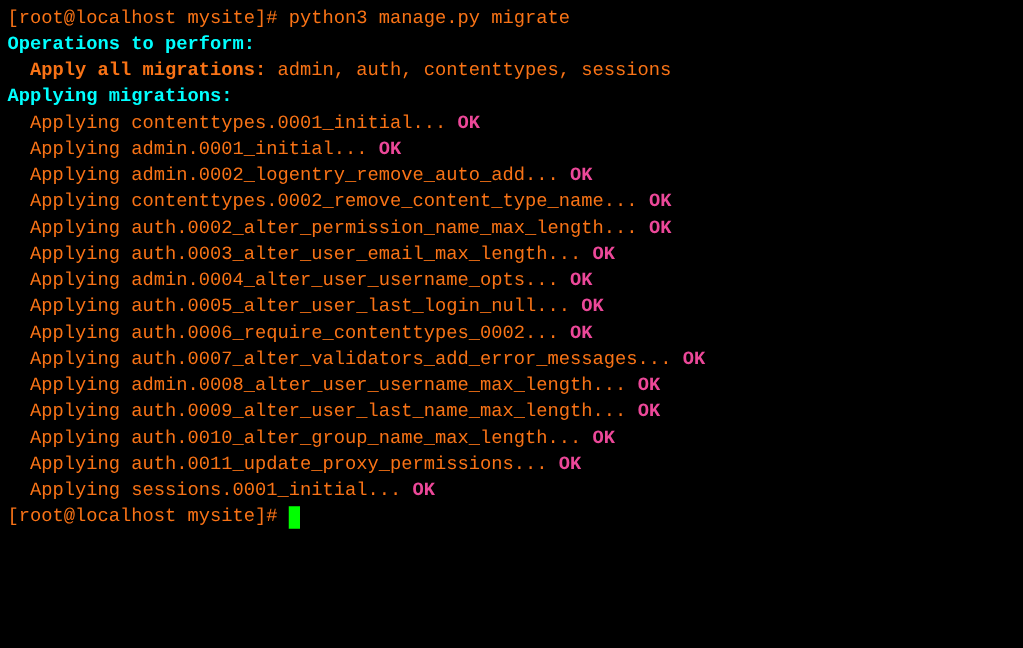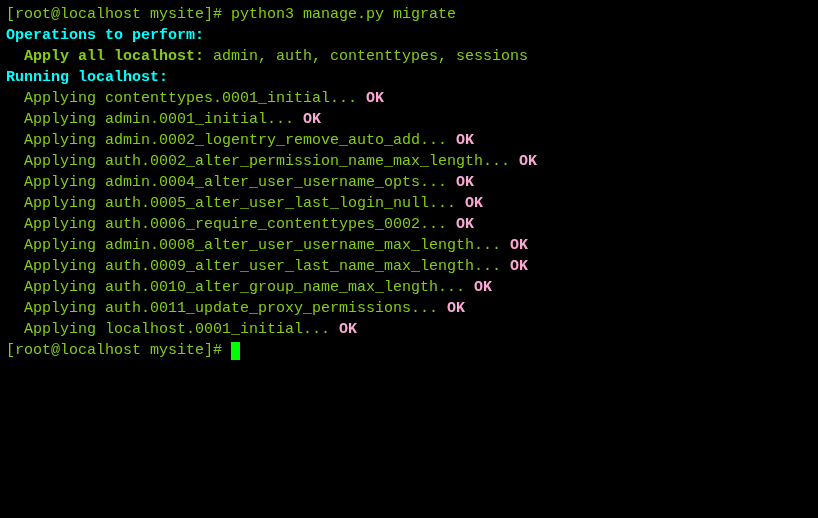--- a/index.html
+++ b/index.html
@@ -18,51 +18,54 @@
       height: 518px;
       overflow: hidden;
     }
     .line {
       white-space: pre;
     }
     .cyan {
       color: #00ffff;
     }
     .green {
-      color: #f9a8d4;
+      color: #ec4899;
     }
     .white {
-      color: #84cc16;
+      color: #f97316;
     }
     .bold {
       font-weight: bold;
     }
     .cursor {
       display: inline-block;
       width: 9px;
       height: 18px;
       background: #00ff00;
       vertical-align: text-bottom;
       margin-bottom: -1px;
     }
   </style>
 </head>
 <body>
 
 <div id="terminal">
     <div class="line"><span class="white">[root@localhost mysite]# </span><span class="white">python3 manage.py migrate</span></div>
     <div class="line"><span class="cyan bold">Operations to perform:</span></div>
-    <div class="line"><span class="white bold">  Apply all localhost:</span><span class="white"> admin, auth, contenttypes, sessions</span></div>
-    <div class="line"><span class="cyan bold">Running localhost:</span></div>
+    <div class="line"><span class="white bold">  Apply all migrations:</span><span class="white"> admin, auth, contenttypes, sessions</span></div>
+    <div class="line"><span class="cyan bold">Applying migrations:</span></div>
     <div class="line"><span class="white">  Applying </span><span class="white">contenttypes.0001_initial... </span><span class="green bold">OK</span></div>
     <div class="line"><span class="white">  Applying </span><span class="white">admin.0001_initial... </span><span class="green bold">OK</span></div>
     <div class="line"><span class="white">  Applying </span><span class="white">admin.0002_logentry_remove_auto_add... </span><span class="green bold">OK</span></div>
+    <div class="line"><span class="white">  Applying </span><span class="white">contenttypes.0002_remove_content_type_name... </span><span class="green bold">OK</span></div>
     <div class="line"><span class="white">  Applying </span><span class="white">auth.0002_alter_permission_name_max_length... </span><span class="green bold">OK</span></div>
+    <div class="line"><span class="white">  Applying </span><span class="white">auth.0003_alter_user_email_max_length... </span><span class="green bold">OK</span></div>
     <div class="line"><span class="white">  Applying </span><span class="white">admin.0004_alter_user_username_opts... </span><span class="green bold">OK</span></div>
     <div class="line"><span class="white">  Applying </span><span class="white">auth.0005_alter_user_last_login_null... </span><span class="green bold">OK</span></div>
     <div class="line"><span class="white">  Applying </span><span class="white">auth.0006_require_contenttypes_0002... </span><span class="green bold">OK</span></div>
+    <div class="line"><span class="white">  Applying </span><span class="white">auth.0007_alter_validators_add_error_messages... </span><span class="green bold">OK</span></div>
     <div class="line"><span class="white">  Applying </span><span class="white">admin.0008_alter_user_username_max_length... </span><span class="green bold">OK</span></div>
     <div class="line"><span class="white">  Applying </span><span class="white">auth.0009_alter_user_last_name_max_length... </span><span class="green bold">OK</span></div>
     <div class="line"><span class="white">  Applying </span><span class="white">auth.0010_alter_group_name_max_length... </span><span class="green bold">OK</span></div>
     <div class="line"><span class="white">  Applying </span><span class="white">auth.0011_update_proxy_permissions... </span><span class="green bold">OK</span></div>
-    <div class="line"><span class="white">  Applying </span><span class="white">localhost.0001_initial... </span><span class="green bold">OK</span></div>
+    <div class="line"><span class="white">  Applying </span><span class="white">sessions.0001_initial... </span><span class="green bold">OK</span></div>
     <div class="line"><span class="white">[root@localhost mysite]# </span><span class="cursor"></span></div>
   </div>
 
 </body></html>

